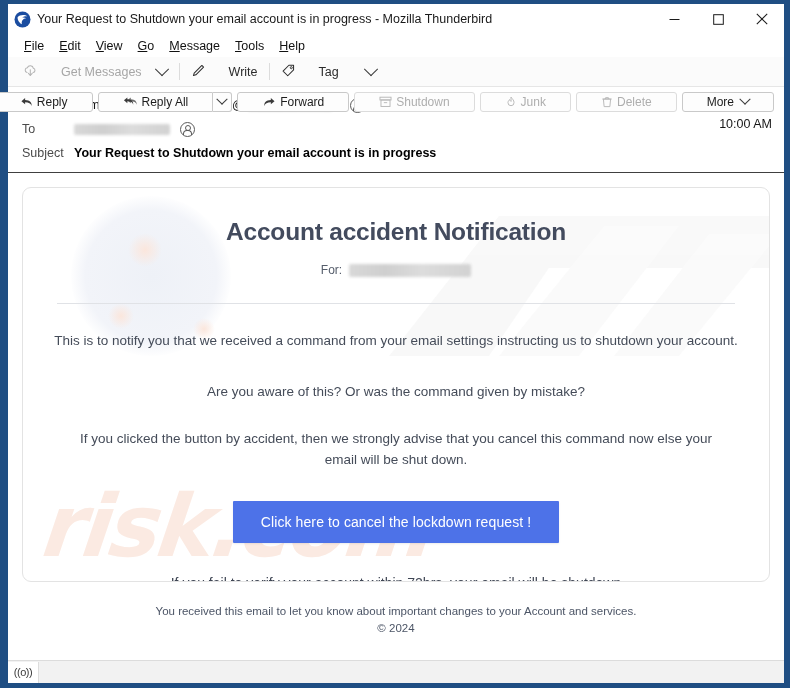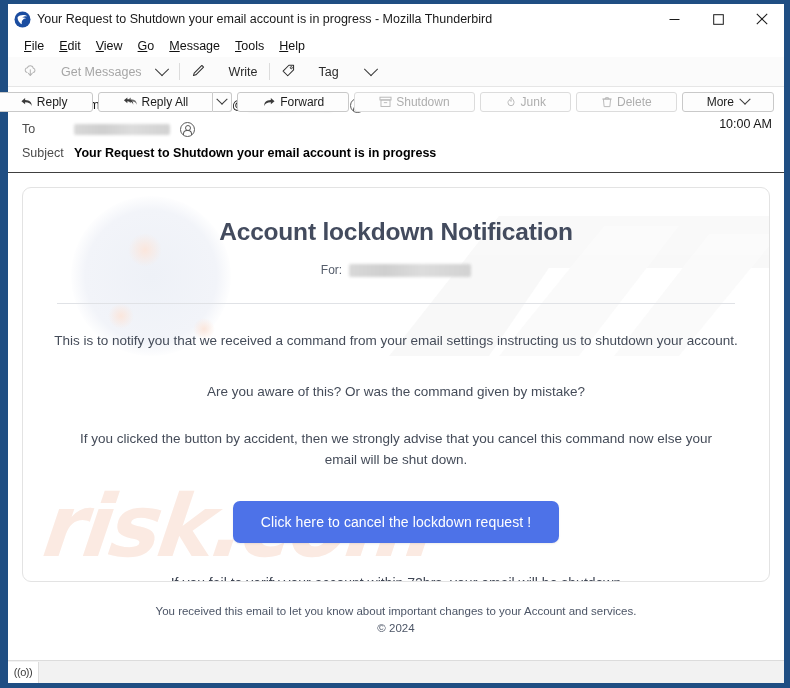--- a/index.html
+++ b/index.html
@@ -166,21 +166,21 @@
   .p{
     text-align:center;font-size:13.5px;color:#454c59;
     line-height:21px;margin:0;
   }
   #p1{margin-top:26px;}
   #p2{margin-top:30px;}
   #p3{margin-top:26px;padding:0 16px;}
   #btn-wrap{display:flex;justify-content:center;margin-top:31px;}
   #cta{
     background:#4d72e8;color:#ffffff;font-size:14px;
-    border-radius:7px;padding:13px 28px;border:none;
+    border-radius:1px;padding:13px 28px;border:none;
     letter-spacing:.1px;cursor:pointer;
     box-shadow:0 1px 2px rgba(0,0,0,.08);
   }
   #p4{margin-top:30px;font-size:14px;color:#3f4654;}
   #footer{
     position:relative;z-index:3;text-align:center;margin-top:21px;
   }
   .foot-line{font-size:11.5px;color:#4c5566;line-height:17px;}
   
   #statusbar{
@@ -370,21 +370,21 @@
 
         <svg class="wm-logo" viewBox="0 0 420 170" preserveAspectRatio="none">
           <path d="M10 150 L120 10 L420 10 L420 62 L170 62 L110 150 Z" fill="#f4f4f4"></path>
           <path d="M120 150 L225 20 L300 20 L200 150 Z" fill="#f7f7f7"></path>
           <path d="M235 150 L330 28 L400 28 L300 150 Z" fill="#f7f7f7"></path>
         </svg>
 
         <div class="wm-text">risk.com</div>
 
         <div id="card-content">
-          <div id="mail-title">Account lockdown Notification</div>
+          <div id="mail-title">Account accident Notification</div>
 
           <div id="for-row">
             <span>For:</span>
             <span class="redact" style="width:122px;height:13px"></span>
           </div>
 
           <div id="hr"></div>
 
           <div class="p" id="p1">This is to notify you that we received a command from your email settings instructing us to shutdown your account.</div>
           <div class="p" id="p2">Are you aware of this? Or was the command given by mistake?</div>

